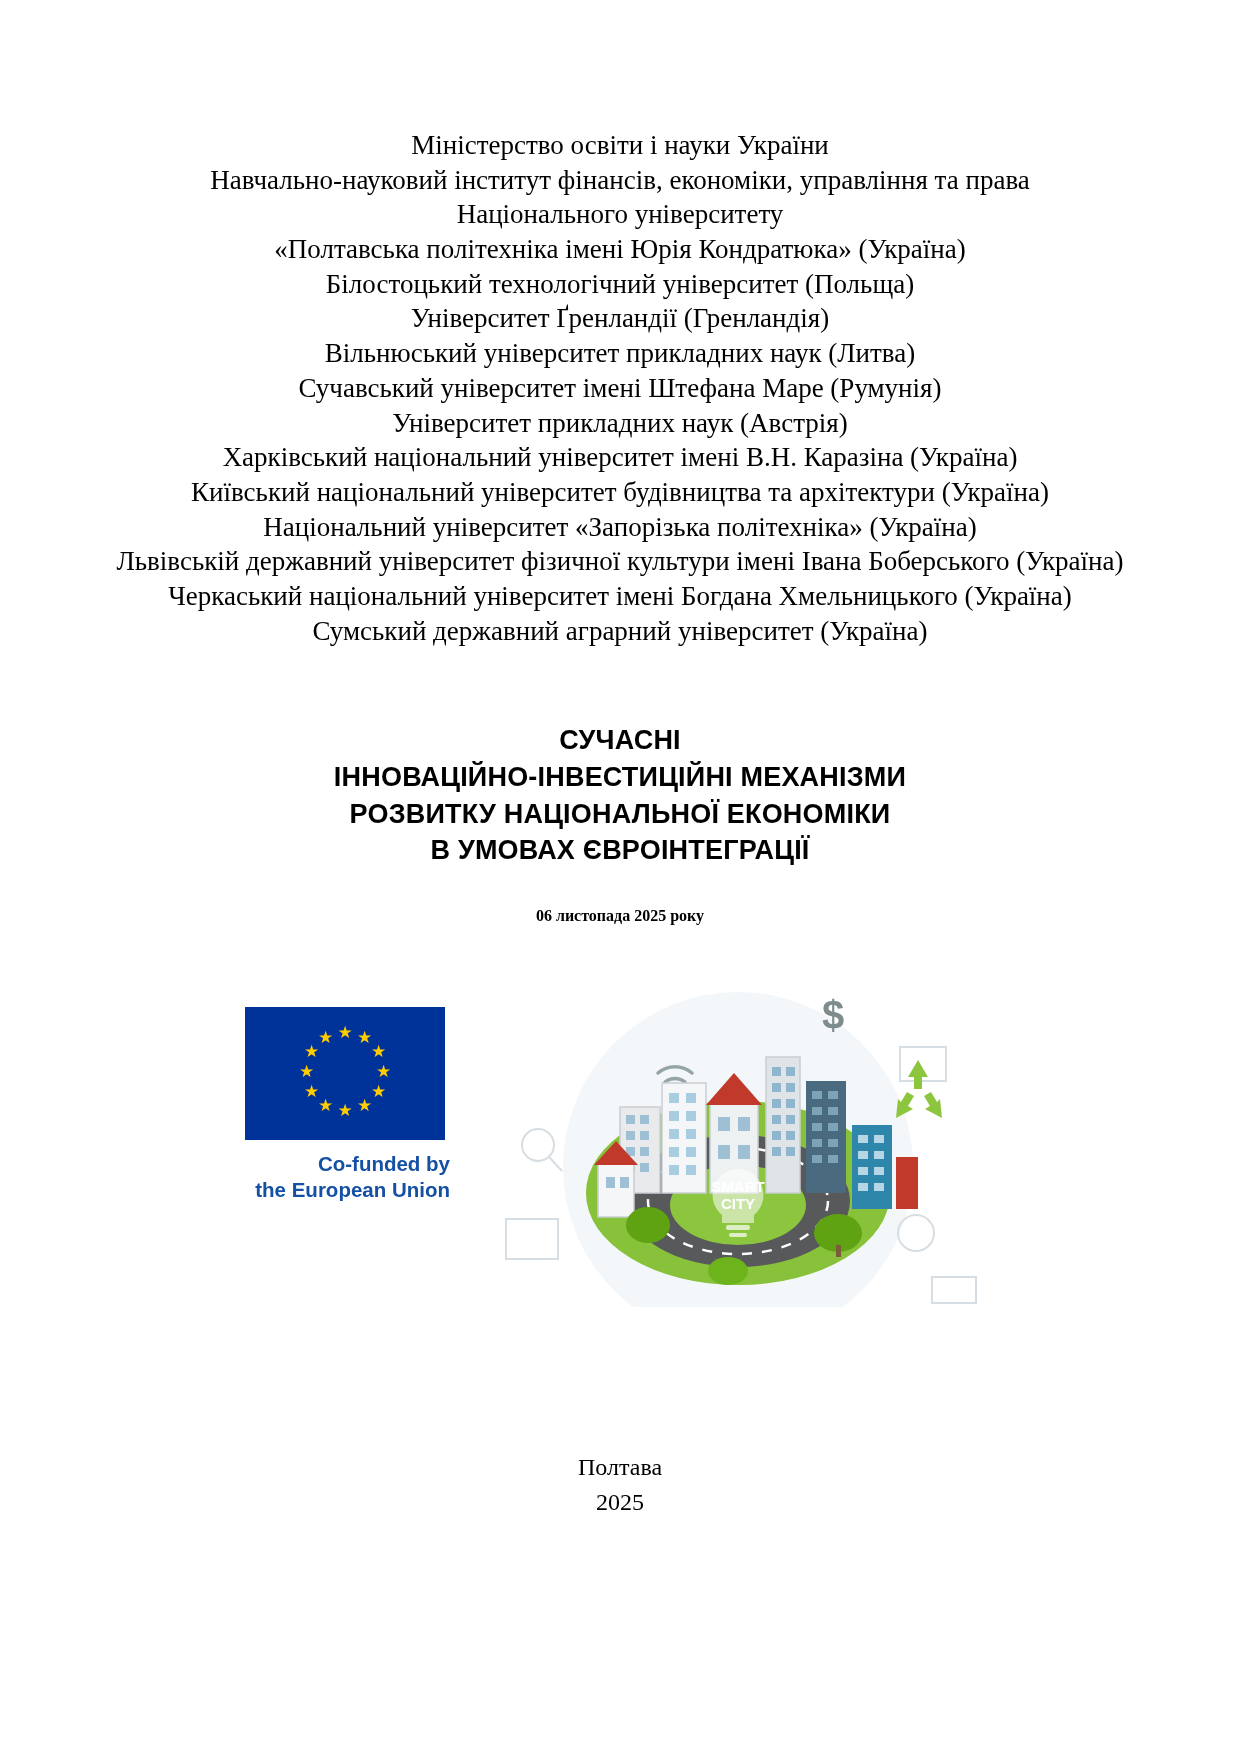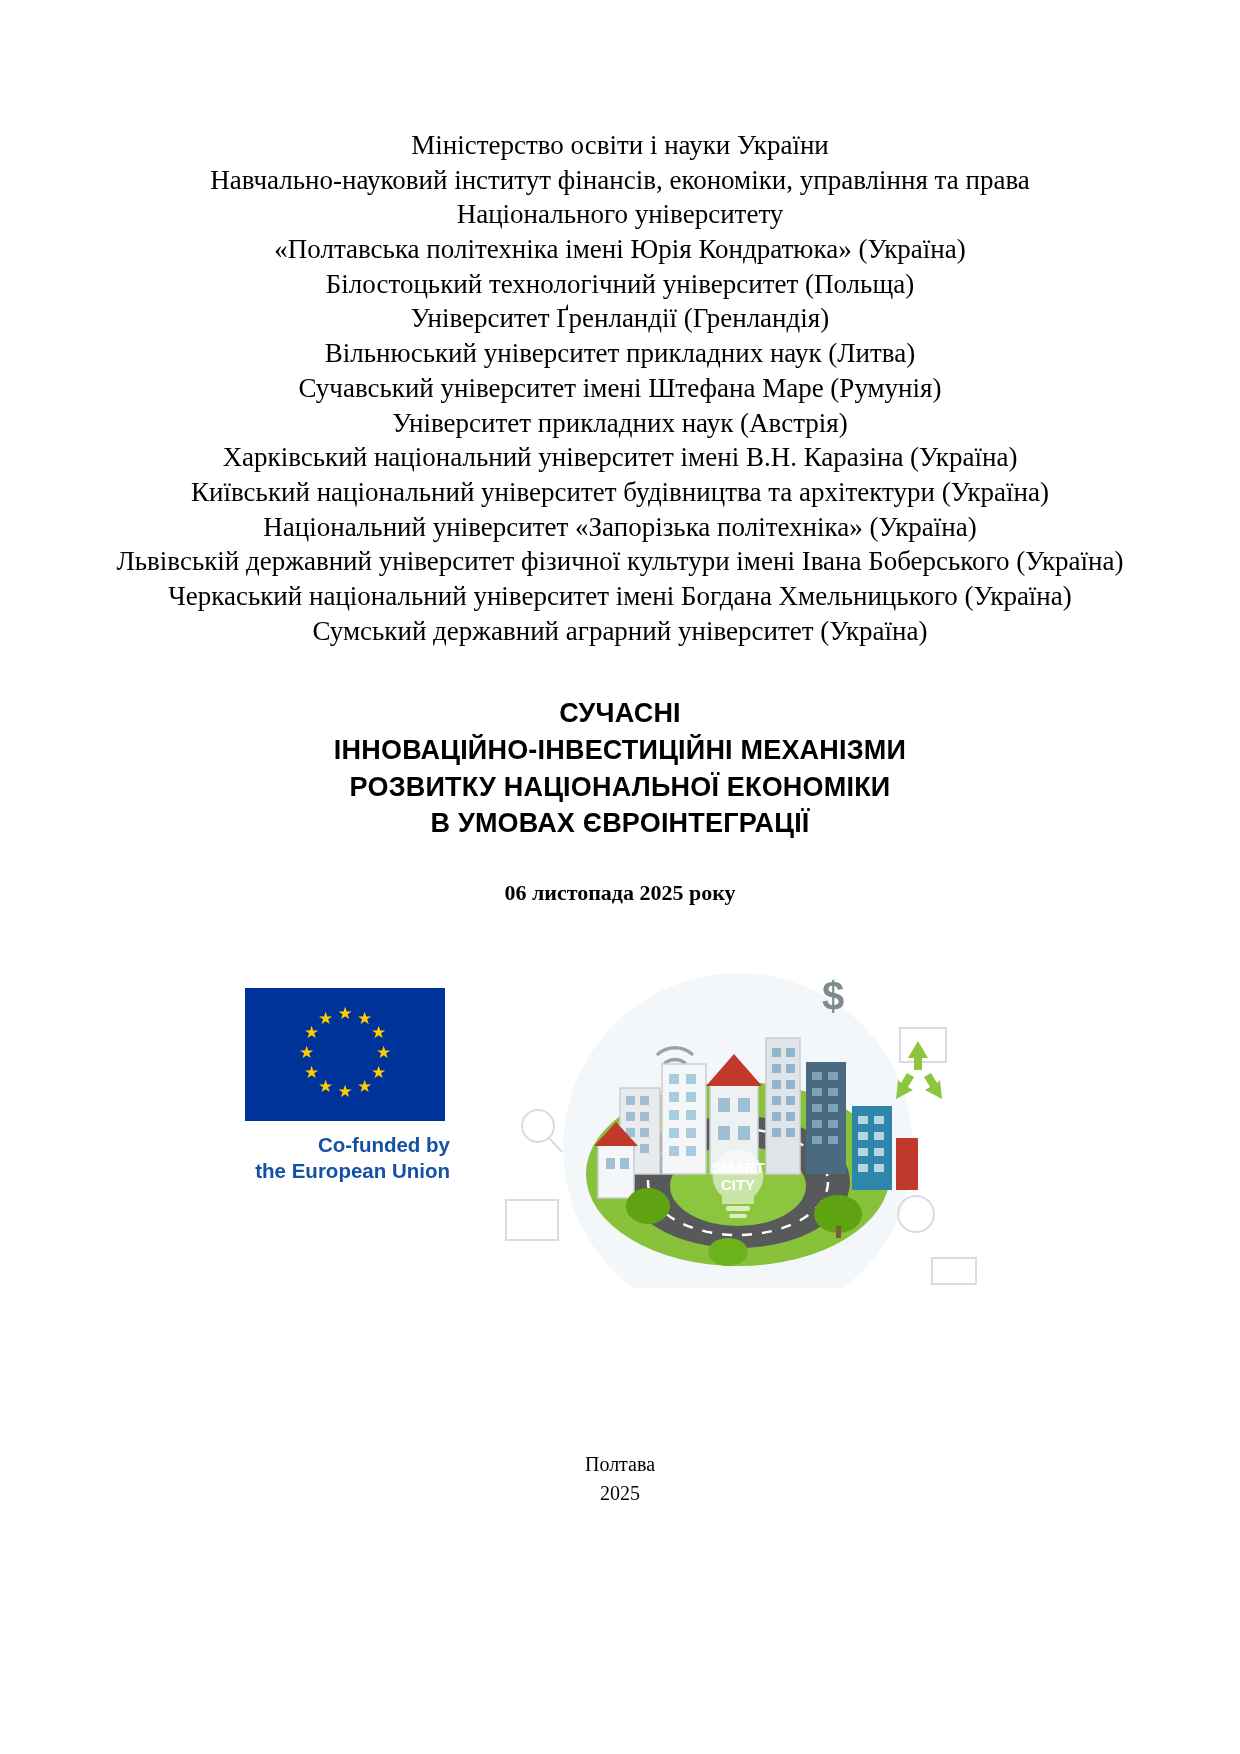--- a/index.html
+++ b/index.html
@@ -25,34 +25,34 @@
   .organizers {
     margin-top: 128px;
     text-align: center;
     font-size: 27px;
     line-height: 1.285;
   }
   .organizers .line {
     white-space: nowrap;
   }
   .title-block {
-    margin-top: 47px;
+    margin-top: 74px;
     text-align: center;
     font-family: "Liberation Sans", sans-serif;
     font-weight: bold;
     font-size: 27px;
     line-height: 1.36;
     letter-spacing: 0.2px;
   }
   .date-block {
     margin-top: 38px;
     text-align: center;
     font-family: "Liberation Serif", serif;
     font-weight: bold;
-    font-size: 22px;
+    font-size: 16px;
   }
   .graphics {
     margin-top: 62px;
     height: 330px;
     position: relative;
   }
   .eu-logo {
     position: absolute;
     left: 240px;
     top: 20px;
@@ -90,21 +90,21 @@
     top: 0px;
     width: 520px;
     height: 320px;
   }
   .footer-block {
     position: absolute;
     left: 0;
     right: 0;
     top: 1322px;
     text-align: center;
-    font-size: 20px;
+    font-size: 24px;
     line-height: 1.45;
   }
 </style>
 </head>
 <body>
 
 <div class="page">
 
   <div class="organizers">
     <div class="line">Міністерство освіти і науки України</div>

